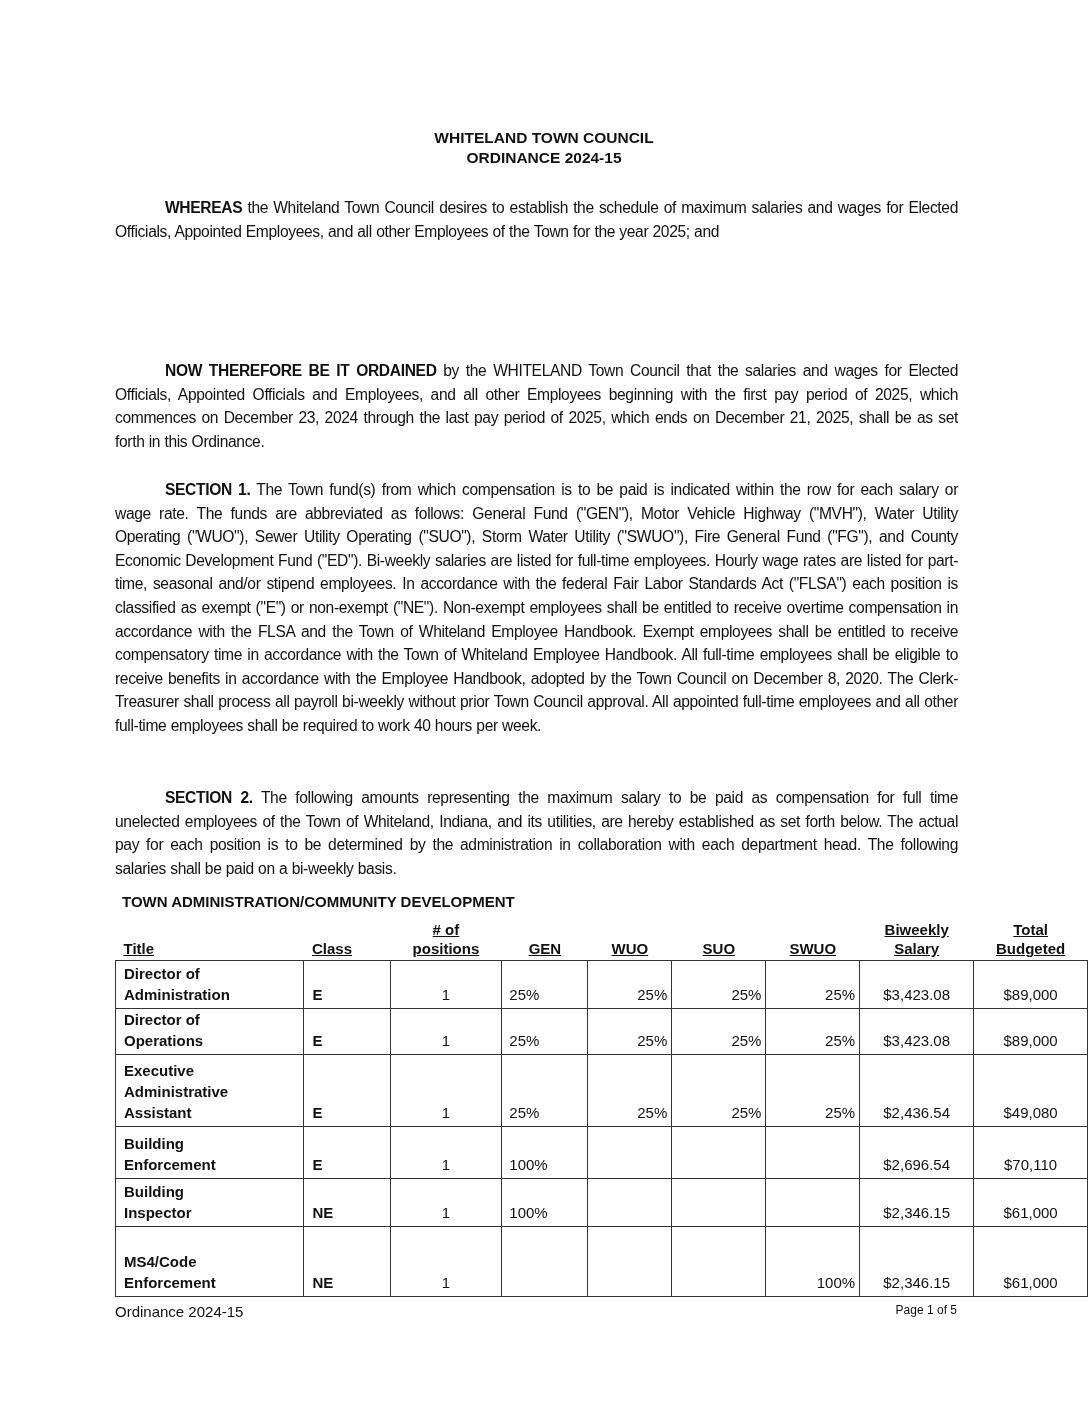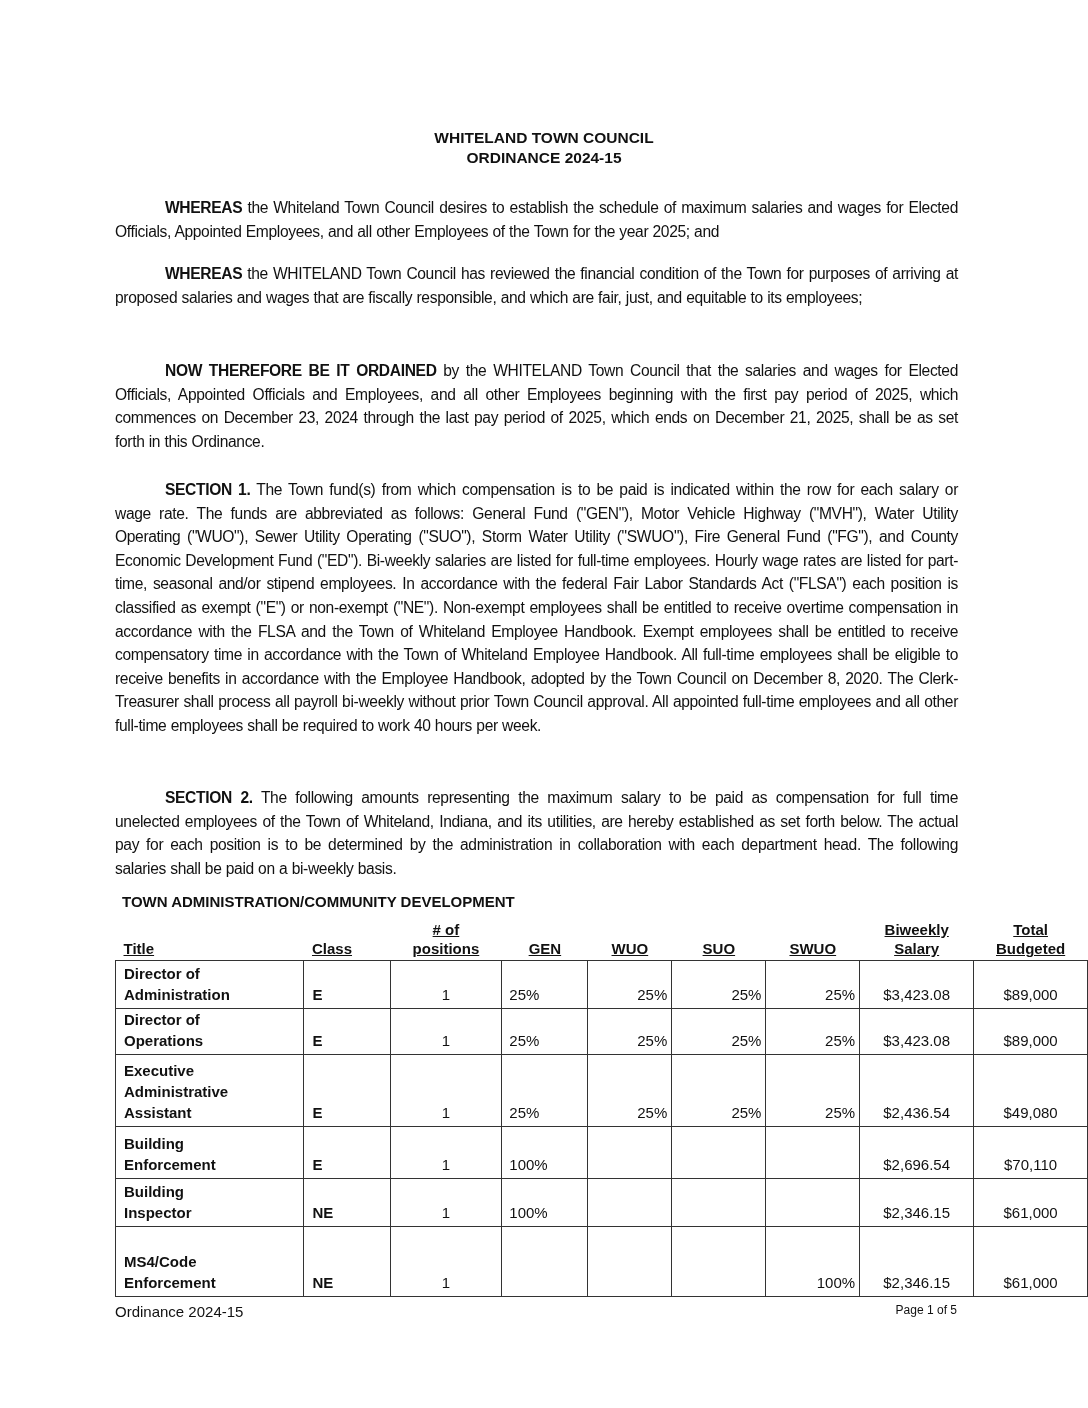--- a/index.html
+++ b/index.html
@@ -47,21 +47,20 @@
 </head>
 <body>
 
 <div class="page">
 
   <div class="heading" style="top:128px;">WHITELAND TOWN COUNCIL</div>
   <div class="heading" style="top:148px;">ORDINANCE 2024-15</div>
 
   <div class="para" style="top:196px;"><b>WHEREAS</b><span> the Whiteland Town Council desires to establish the schedule of maximum salaries and wages for Elected Officials, Appointed Employees, and all other Employees of the Town for the year 2025; and</span></div>
 
-  <div class="para" style="top:262px;"><b>WHEREAS</b><span> the WHITELAND Town Council has reviewed the financial condition of the Town for purposes of arriving at proposed salaries and wages that are fiscally responsible, and which are fair, just, and equitable to its employees;</span></div>
 
   <div class="para" style="top:359px;"><b>NOW THEREFORE BE IT ORDAINED</b><span> by the WHITELAND Town Council that the salaries and wages for Elected Officials, Appointed Officials and Employees, and all other Employees beginning with the first pay period of 2025, which commences on December 23, 2024 through the last pay period of 2025, which ends on December 21, 2025, shall be as set forth in this Ordinance.</span></div>
 
   <div class="para" style="top:478px;"><b>SECTION 1.</b><span>  The Town fund(s) from which compensation is to be paid is indicated within the row for each salary or wage rate.  The funds are abbreviated as follows: General Fund ("GEN"), Motor Vehicle Highway ("MVH"), Water Utility Operating ("WUO"), Sewer Utility Operating ("SUO"), Storm Water Utility ("SWUO"), Fire General Fund ("FG"), and County Economic Development Fund ("ED").  Bi-weekly salaries are listed for full-time employees.  Hourly wage rates are listed for part-time, seasonal and/or stipend employees. In accordance with the federal Fair Labor Standards Act ("FLSA") each position is classified as exempt ("E") or non-exempt ("NE").  Non-exempt employees shall be entitled to receive overtime compensation in accordance with the FLSA and the Town of Whiteland Employee Handbook.  Exempt employees shall be entitled to receive compensatory time in accordance with the Town of Whiteland Employee Handbook. All full-time employees shall be eligible to receive benefits in accordance with the Employee Handbook, adopted by the Town Council on December 8, 2020.  The Clerk-Treasurer shall process all payroll bi-weekly without prior Town Council approval.  All appointed full-time employees and all other full-time employees shall be required to work 40 hours per week.</span></div>
 
   <div class="para" style="top:786px;"><b>SECTION 2.</b><span> The following amounts representing the maximum salary to be paid as compensation for full time unelected employees of the Town of Whiteland, Indiana, and its utilities, are hereby established as set forth below.  The actual pay for each position is to be determined by the administration in collaboration with each department head.  The following salaries shall be paid on a bi-weekly basis.</span></div>
 
   <div class="section-title">TOWN ADMINISTRATION/COMMUNITY DEVELOPMENT</div>
 
   <table class="sal">

